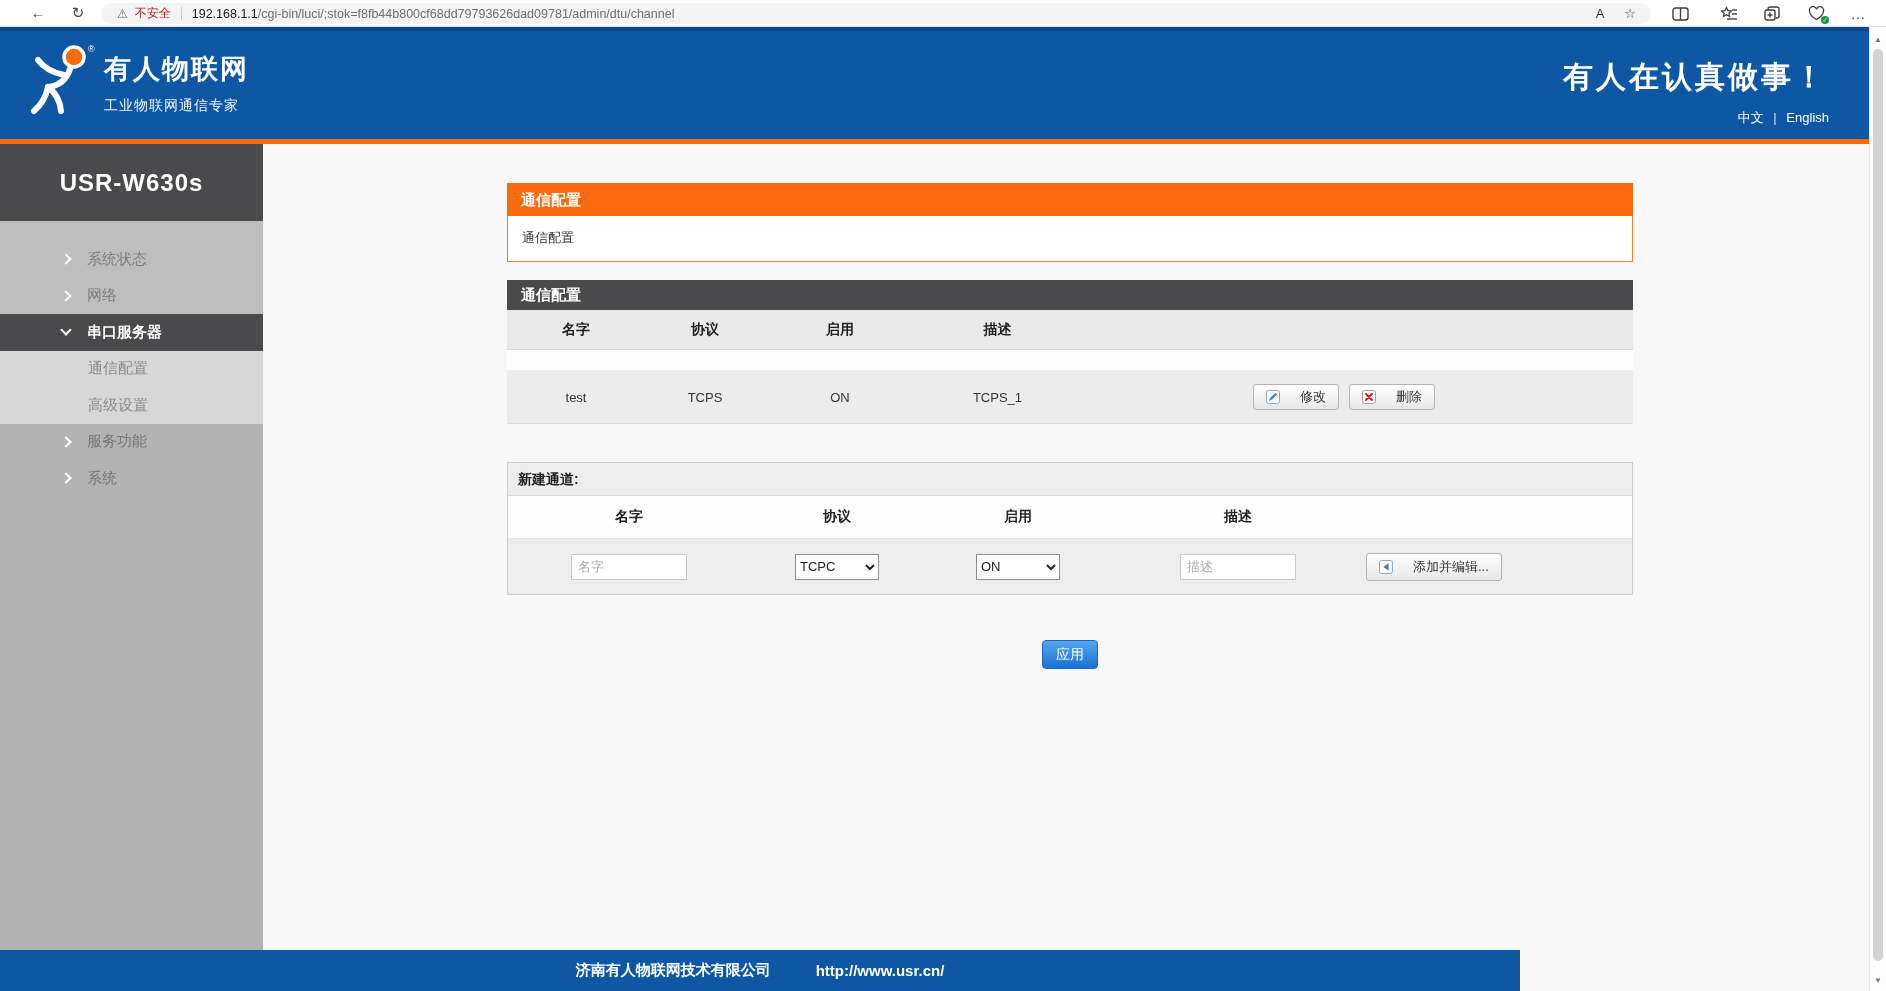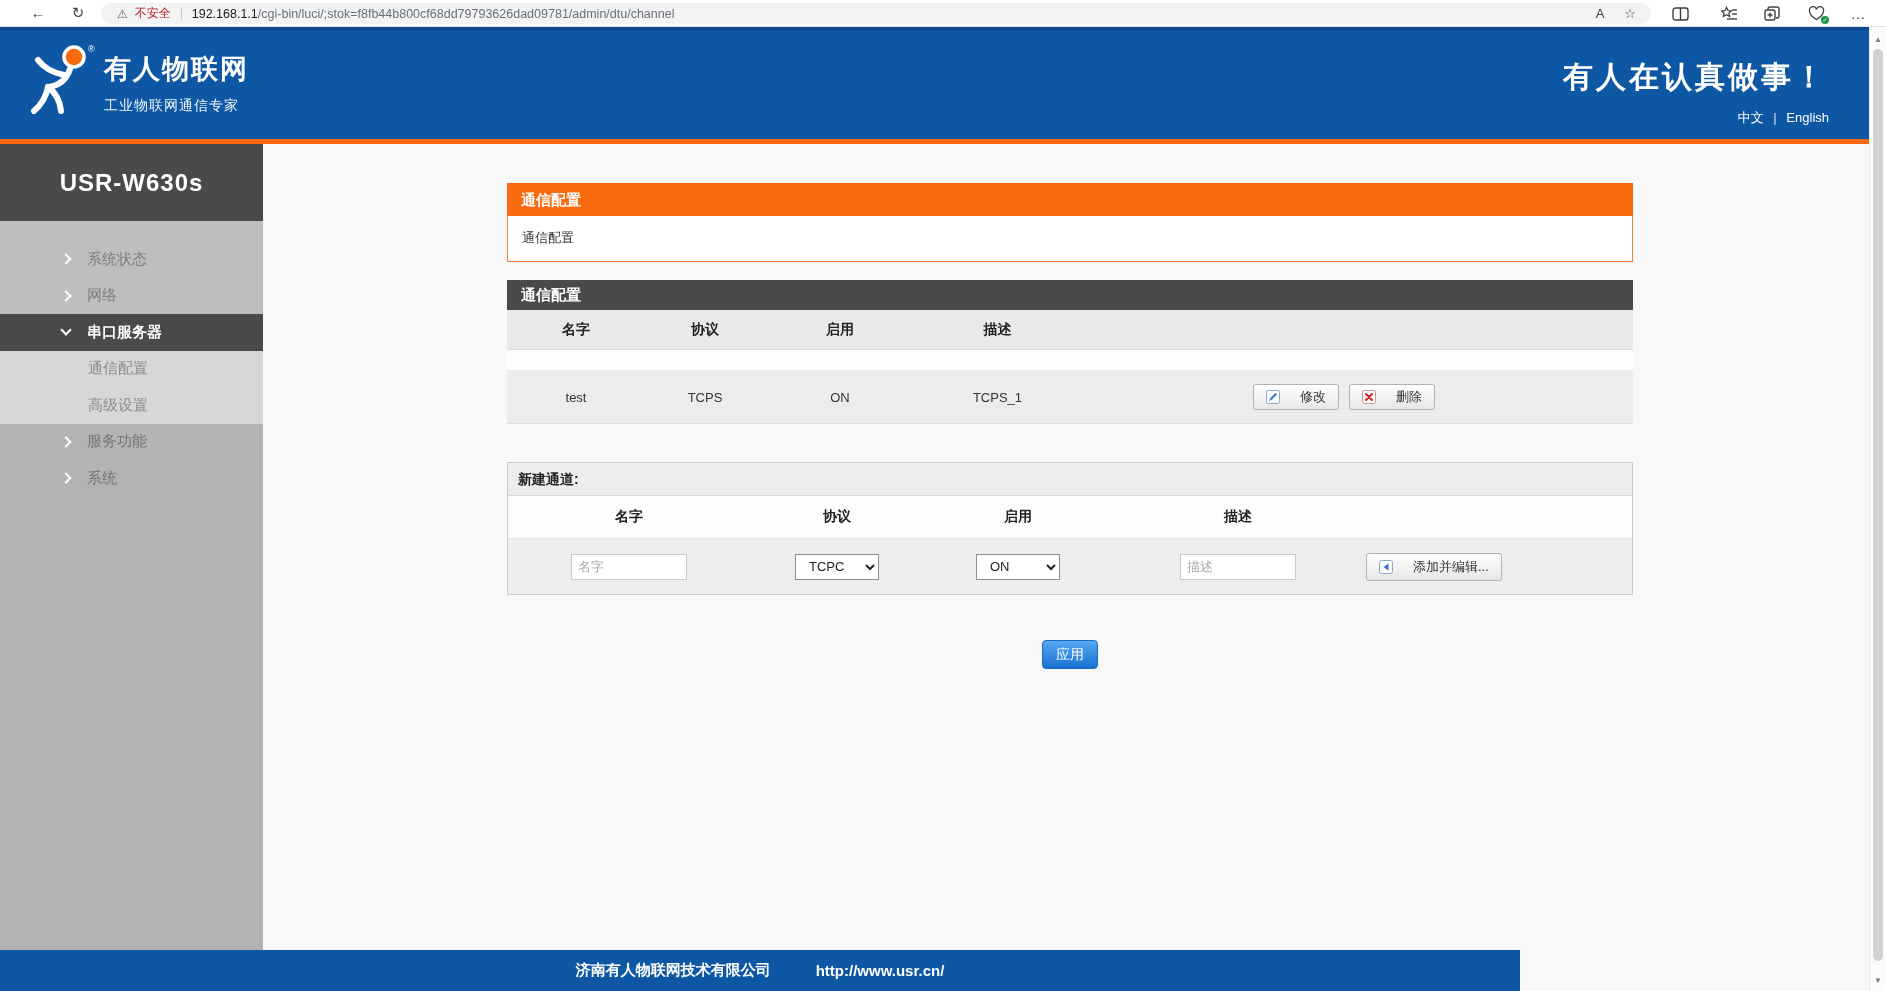--- a/index.html
+++ b/index.html
@@ -67,21 +67,21 @@
   .newbox { position:absolute; left:244px; top:318px; width:1126px; border:1px solid #cccccc; background:#fff; }
   .nb-title { height:33px; background:#ededed; border-bottom:1px solid #d9d9d9; font-size:14px; font-weight:bold; color:#222; line-height:32px; padding-left:10px; }
   .nbgrid { display:grid; grid-template-columns:242px 174px 188px 252px 1fr; align-items:center; }
   .nb-head { height:43px; background:#fdfdfd; border-bottom:1px solid #e3e3e3; font-size:14px; font-weight:bold; color:#222; }
   .nb-head > div { text-align:center; }
   .nb-row { height:55px; background:#ededed; }
   .nb-row > div { display:flex; justify-content:center; align-items:center; }
   .nb-row > div.left { justify-content:flex-start; padding-left:2px; }
   .txt { width:116px; height:26px; border:1px solid #c9c9c9; background:#fff; font-size:13px; padding:0 6px; color:#333; font-family:inherit; }
   .txt::placeholder { color:#a9a9a9; }
-  .sel { width:84px; height:26px; border:1px solid #8f8f8f; background:#fff; font-size:13px; color:#222; font-family:inherit;padding-left:9px; }
+  .sel { width:84px; height:26px; border:1px solid #8f8f8f; background:#fff; font-size:13px; color:#222; font-family:inherit; }
 
   .apply { position:absolute; left:779px; top:496px; width:56px; height:29px; border-radius:4px; border:1px solid #1a66c4;
            background:linear-gradient(#54a9f0,#1b6fd3); color:#fff; font-size:14px; cursor:pointer; font-family:inherit; }
 
   
   .watermark { position:absolute; left:1648px; top:906px; color:#9fa2a5; z-index:2; }
   .wm1 { font-size:22px; line-height:30px; }
   .wm2 { font-size:13px; line-height:18px; }
   .footer { position:absolute; left:0; top:950px; width:1520px; height:41px; background:#0d57a4; display:flex; align-items:center; justify-content:center; gap:45px; color:#fff; font-size:15px; font-weight:bold; z-index:3; }
   .footer .site { cursor:pointer; }

